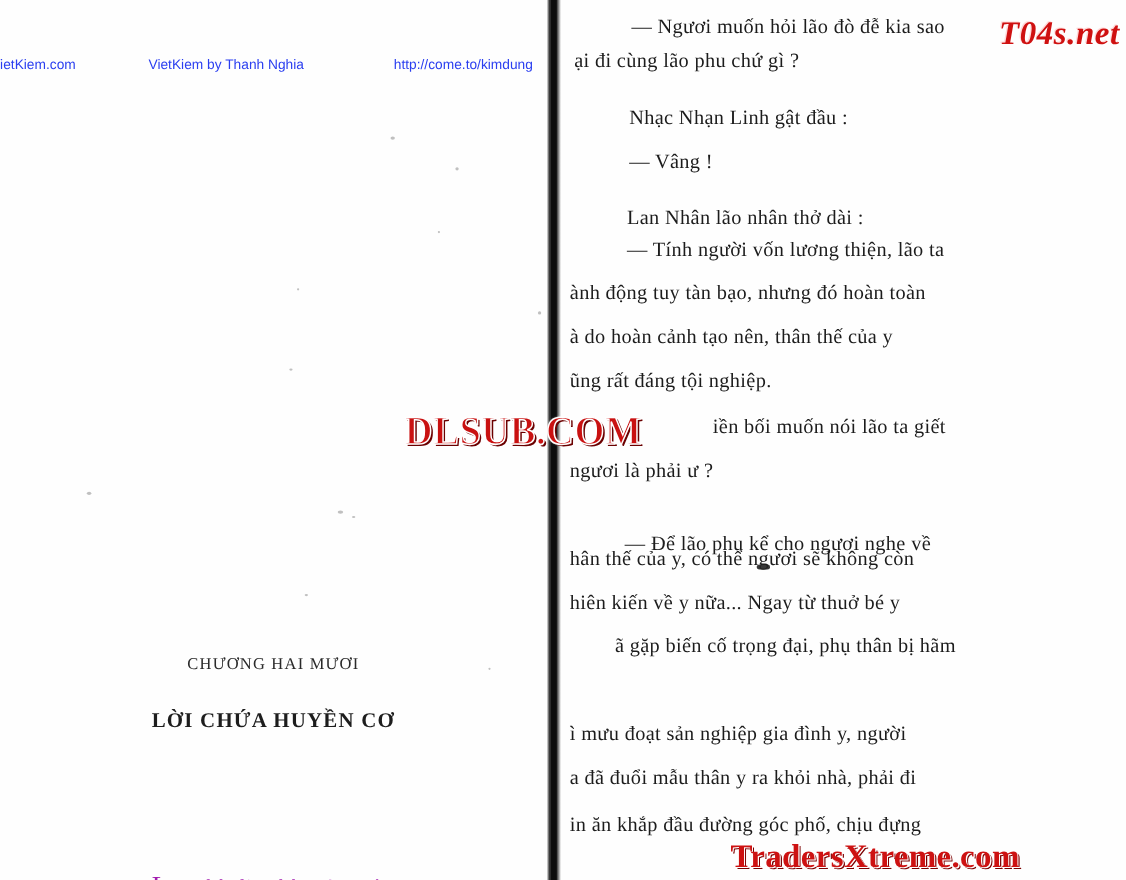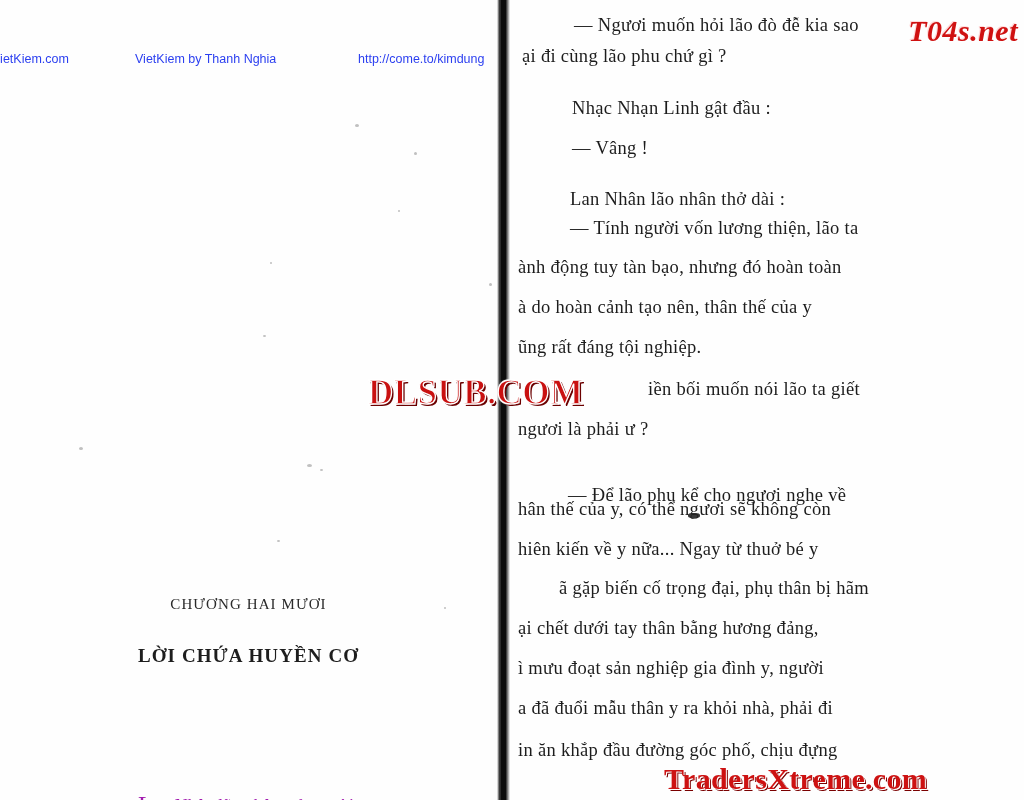--- a/index.html
+++ b/index.html
@@ -206,21 +206,20 @@
     <div class="rline" style="left:70px;  top:218px;">—   Tính người vốn lương thiện, lão ta</div>
     <div class="rline" style="left:18px;  top:257px;">ành động tuy tàn bạo, nhưng đó hoàn toàn</div>
     <div class="rline" style="left:18px;  top:297px;">à do hoàn cảnh tạo nên, thân thế của y</div>
     <div class="rline" style="left:18px;  top:337px;">ũng rất đáng tội nghiệp.</div>
     <div class="rline" style="left:148px; top:379px;">iền bối muốn nói lão ta giết</div>
     <div class="rline" style="left:18px;  top:419px;">ngươi là phải ư ?</div>
     <div class="rline" style="left:68px;  top:460px;margin-top:25px;">—   Để lão phu kể cho ngươi nghe về</div>
     <div class="rline" style="left:18px;  top:499px;">hân thế của y, có thể ngươi sẽ không còn</div>
     <div class="rline" style="left:18px;  top:539px;">hiên kiến về y nữa... Ngay từ thuở bé y</div>
     <div class="rline" style="left:18px;  top:578px;margin-left:41px;">ã gặp biến cố trọng đại, phụ thân bị hãm</div>
-    <div class="rline" style="left:18px;  top:618px;">ại chết dưới tay thân bằng hương đảng,</div>
     <div class="rline" style="left:18px;  top:658px;">ì mưu đoạt sản nghiệp gia đình y, người</div>
     <div class="rline" style="left:18px;  top:698px;">a đã đuổi mẫu thân y ra khỏi nhà, phải đi</div>
     <div class="rline" style="left:18px;  top:740px;">in ăn khắp đầu đường góc phố, chịu đựng</div>
 
     <div class="speckle" style="left:188px; top:513px; width:12px; height:5px; border-radius:40%; background:#222; opacity:.9;"></div>
   </div>
 
   <div class="wm-t04s">T04s.net</div>
   <div class="wm-dlsub">DLSUB.COM</div>
   <div class="wm-traders">TradersXtreme.com</div>

